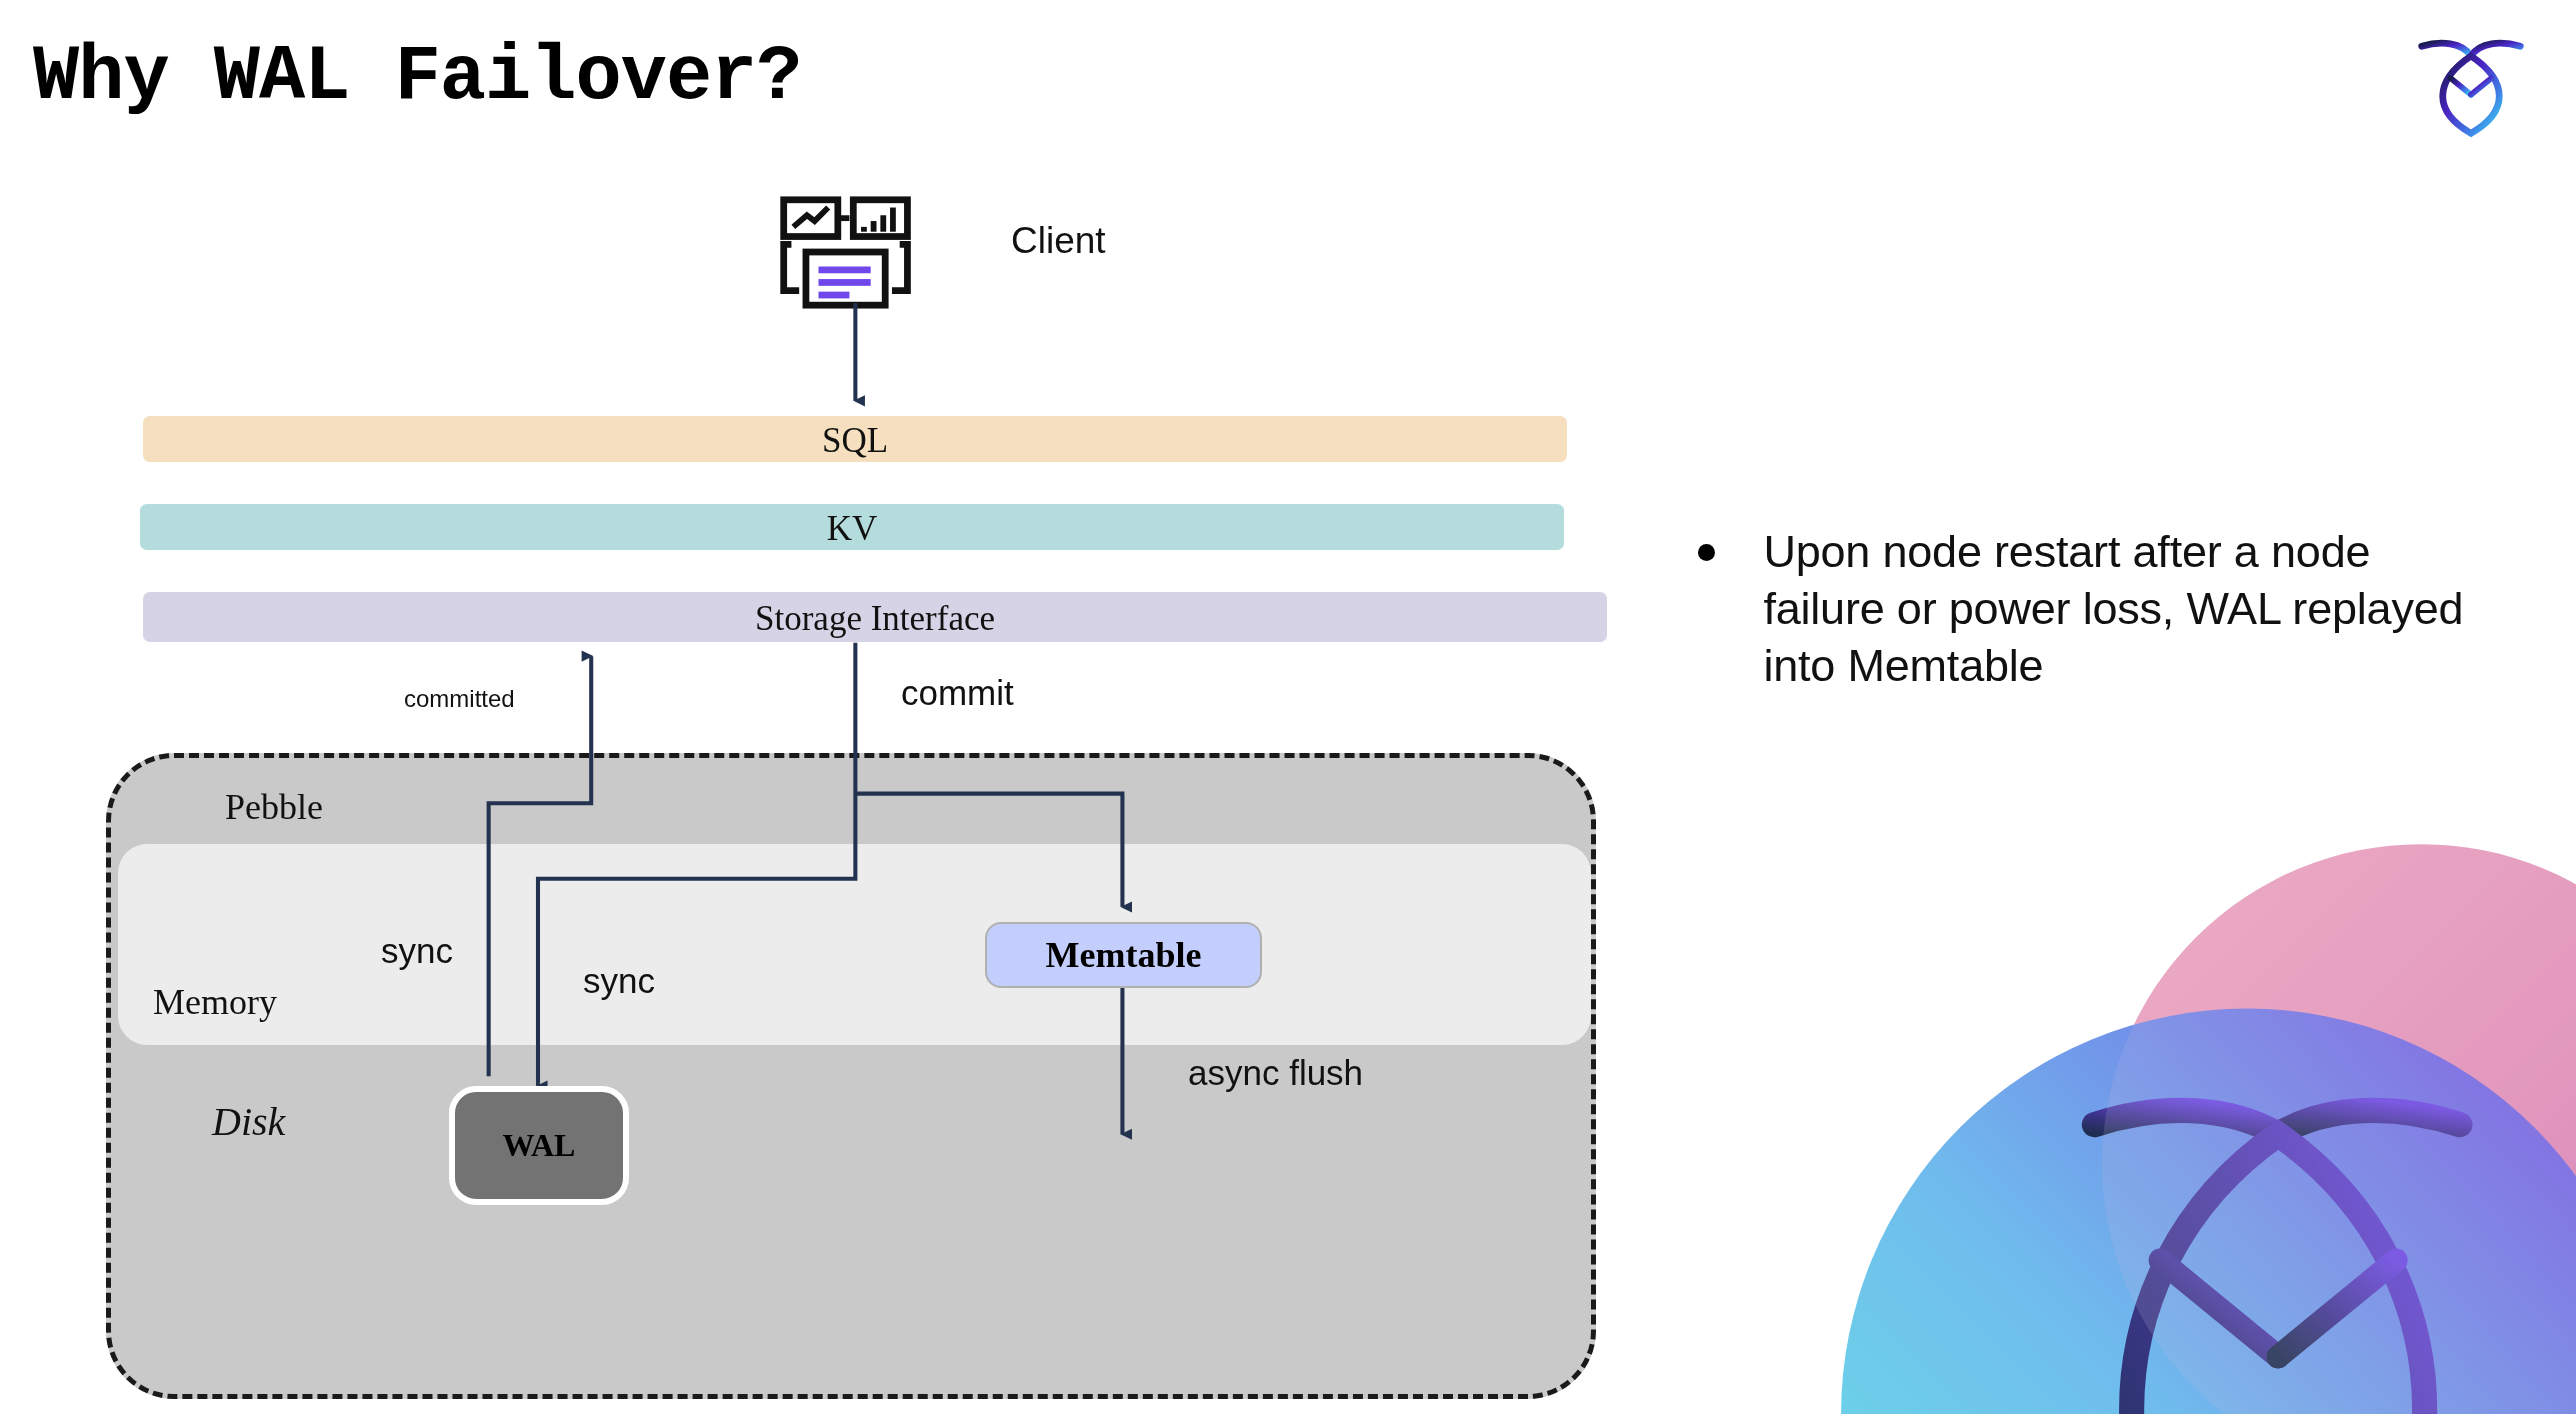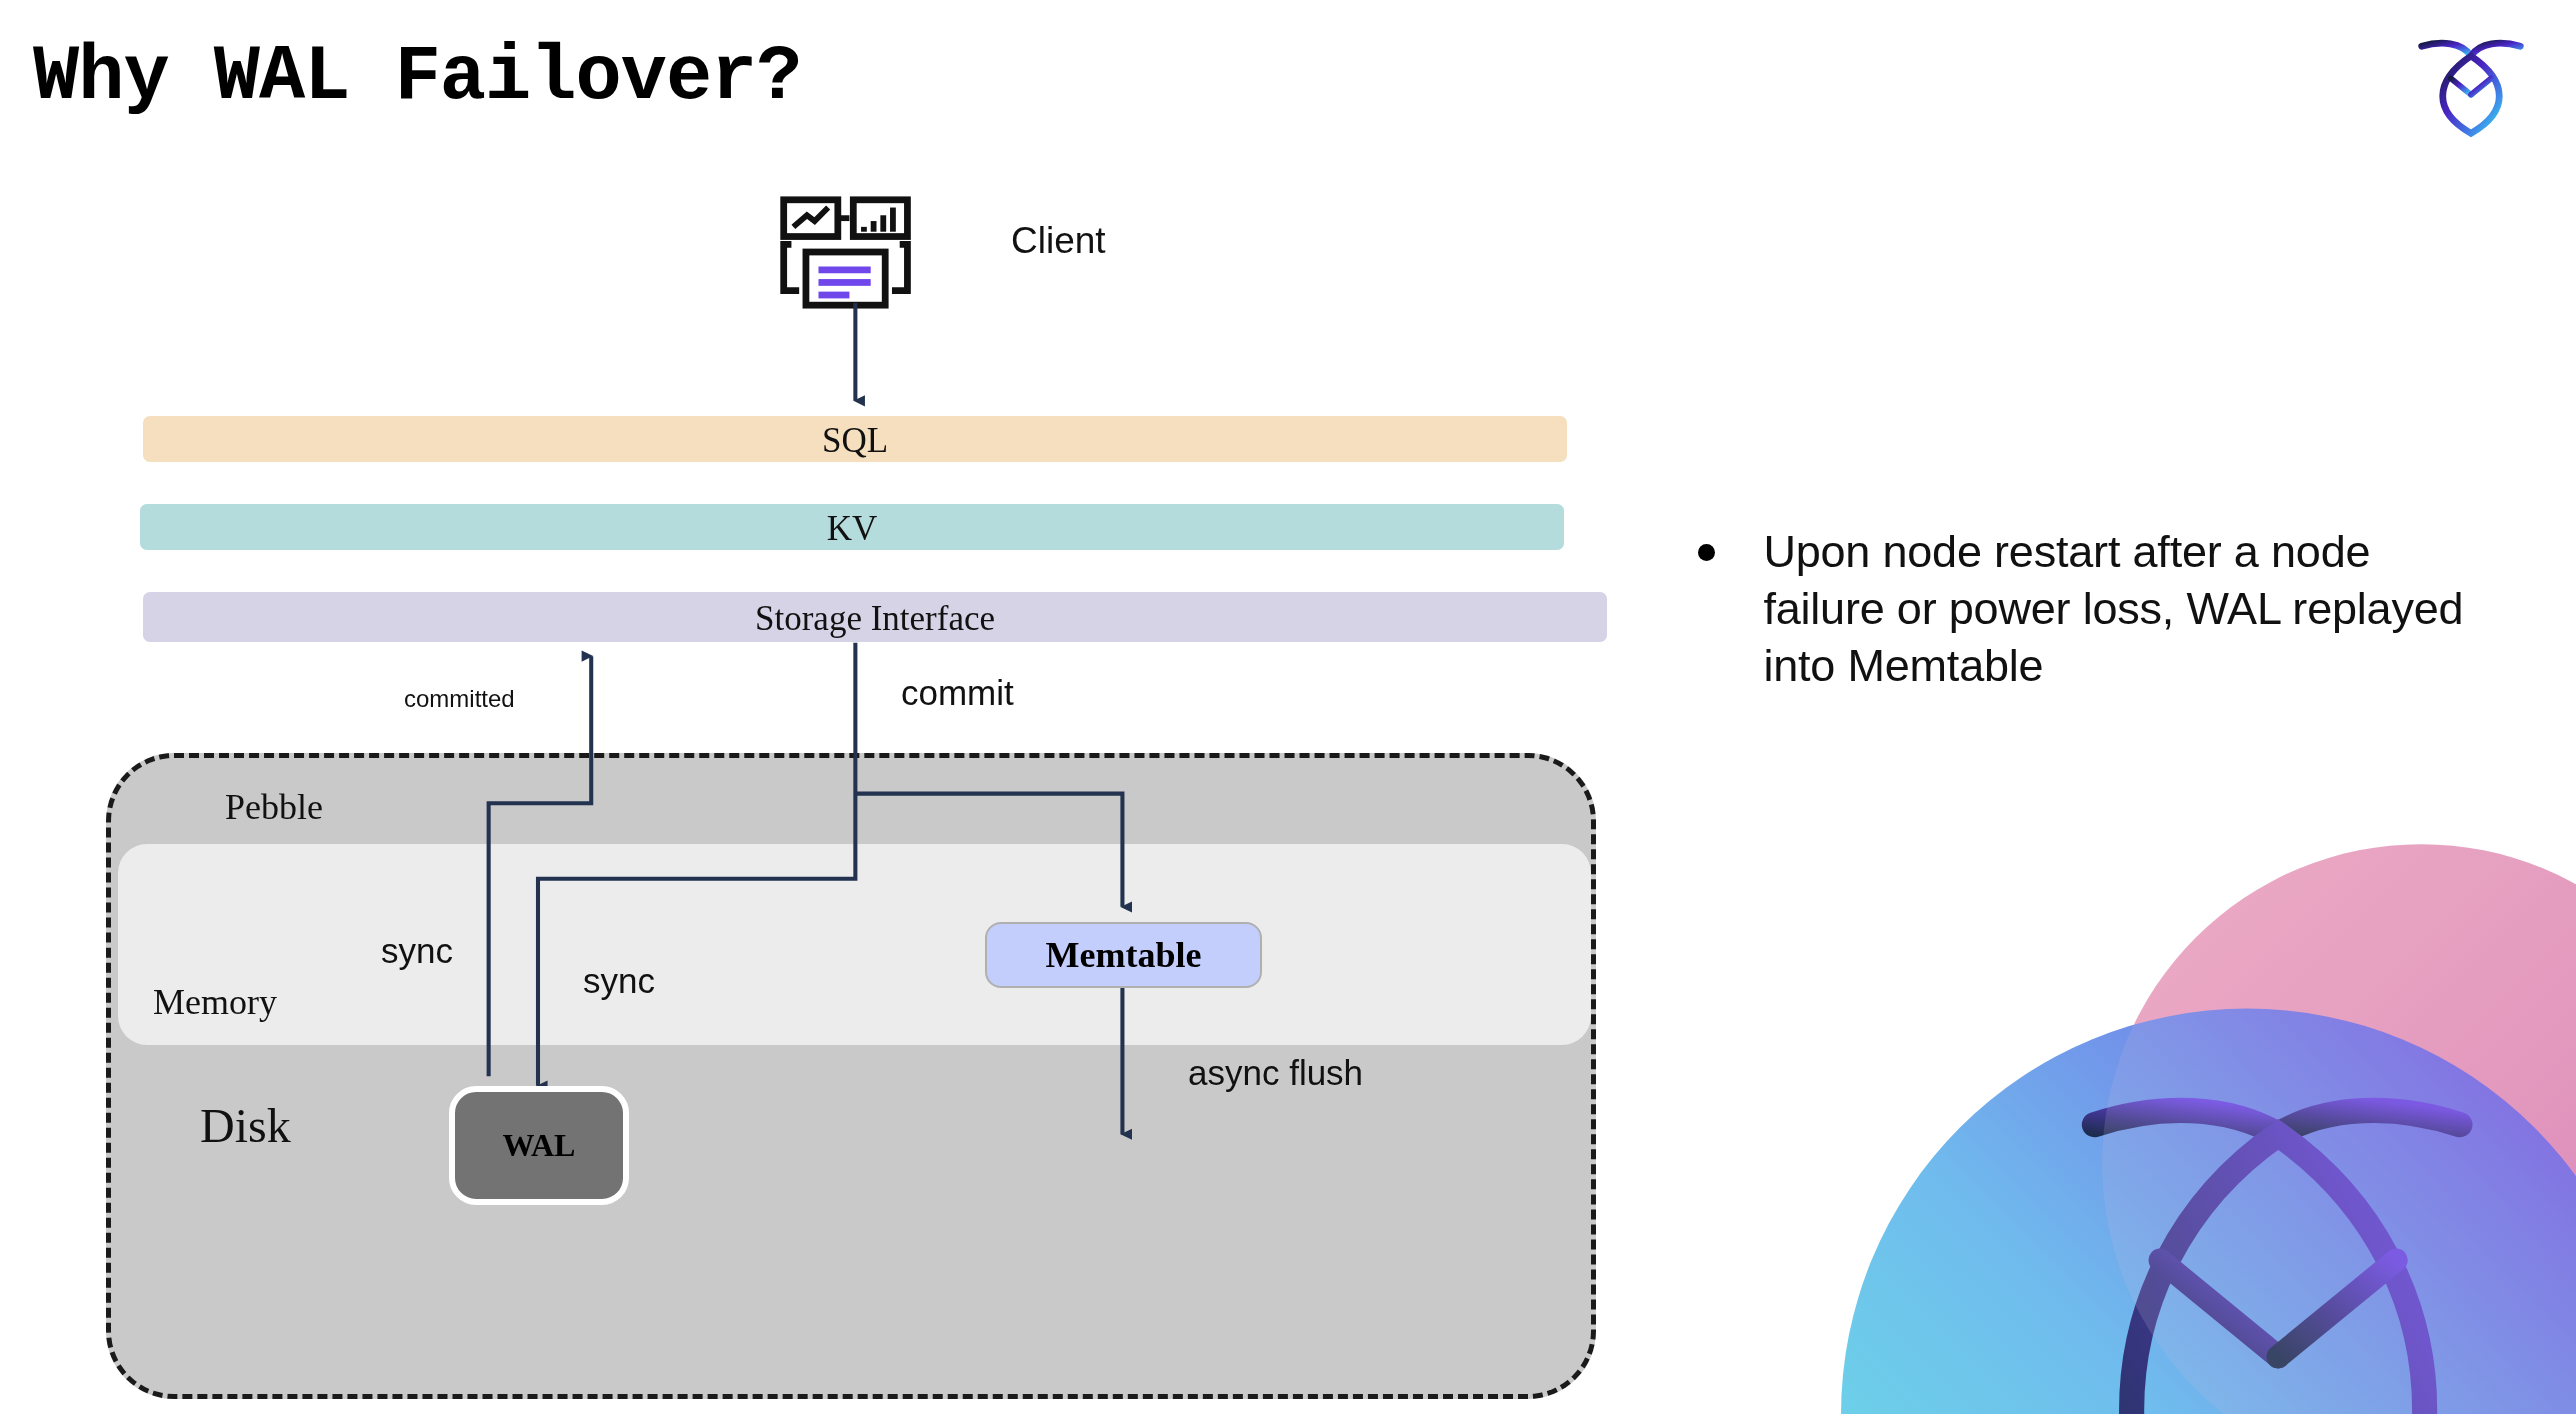--- a/index.html
+++ b/index.html
@@ -157,21 +157,21 @@
     <div class="bar-label" style="top:6.8px;">Storage Interface</div>
   </div>
 
   <div style="position:absolute;left:106px;top:753px;width:1490px;height:646px;
               background:#c9c9c9;border:5.8px dashed #1a1a1a;border-radius:68px;box-sizing:border-box;"></div>
   <div class="lbl lbl-serif" style="left:225px;top:786px;font-size:36px;">Pebble</div>
 
   <div style="position:absolute;left:118px;top:844px;width:1473px;height:201px;
               background:#ececec;border-radius:29px;"></div>
   <div class="lbl lbl-serif" style="left:153px;top:981px;font-size:36px;">Memory</div>
-  <div class="lbl lbl-serif" style="left:200px;top:1098px;font-size:48px;">Disk</div>
+  <div class="lbl lbl-serif" style="left:212px;top:1098px;font-size:40px;font-style:italic;">Disk</div>
 
   <svg class="diagram" viewBox="0 0 1760 1462" xmlns="http://www.w3.org/2000/svg">
     <defs>
       <marker id="ah" markerWidth="13" markerHeight="13" refX="6.2" refY="10.5" orient="auto" markerUnits="userSpaceOnUse">
         <path d="M0.6,0.6 L12,0.6 L6.3,12.5 Z" fill="#22324f"></path>
       </marker>
     </defs>
     <g stroke="#22324f" stroke-width="4.2" fill="none">
 
       <path d="M884 313 L884 414" marker-end="url(#ah)"></path>

